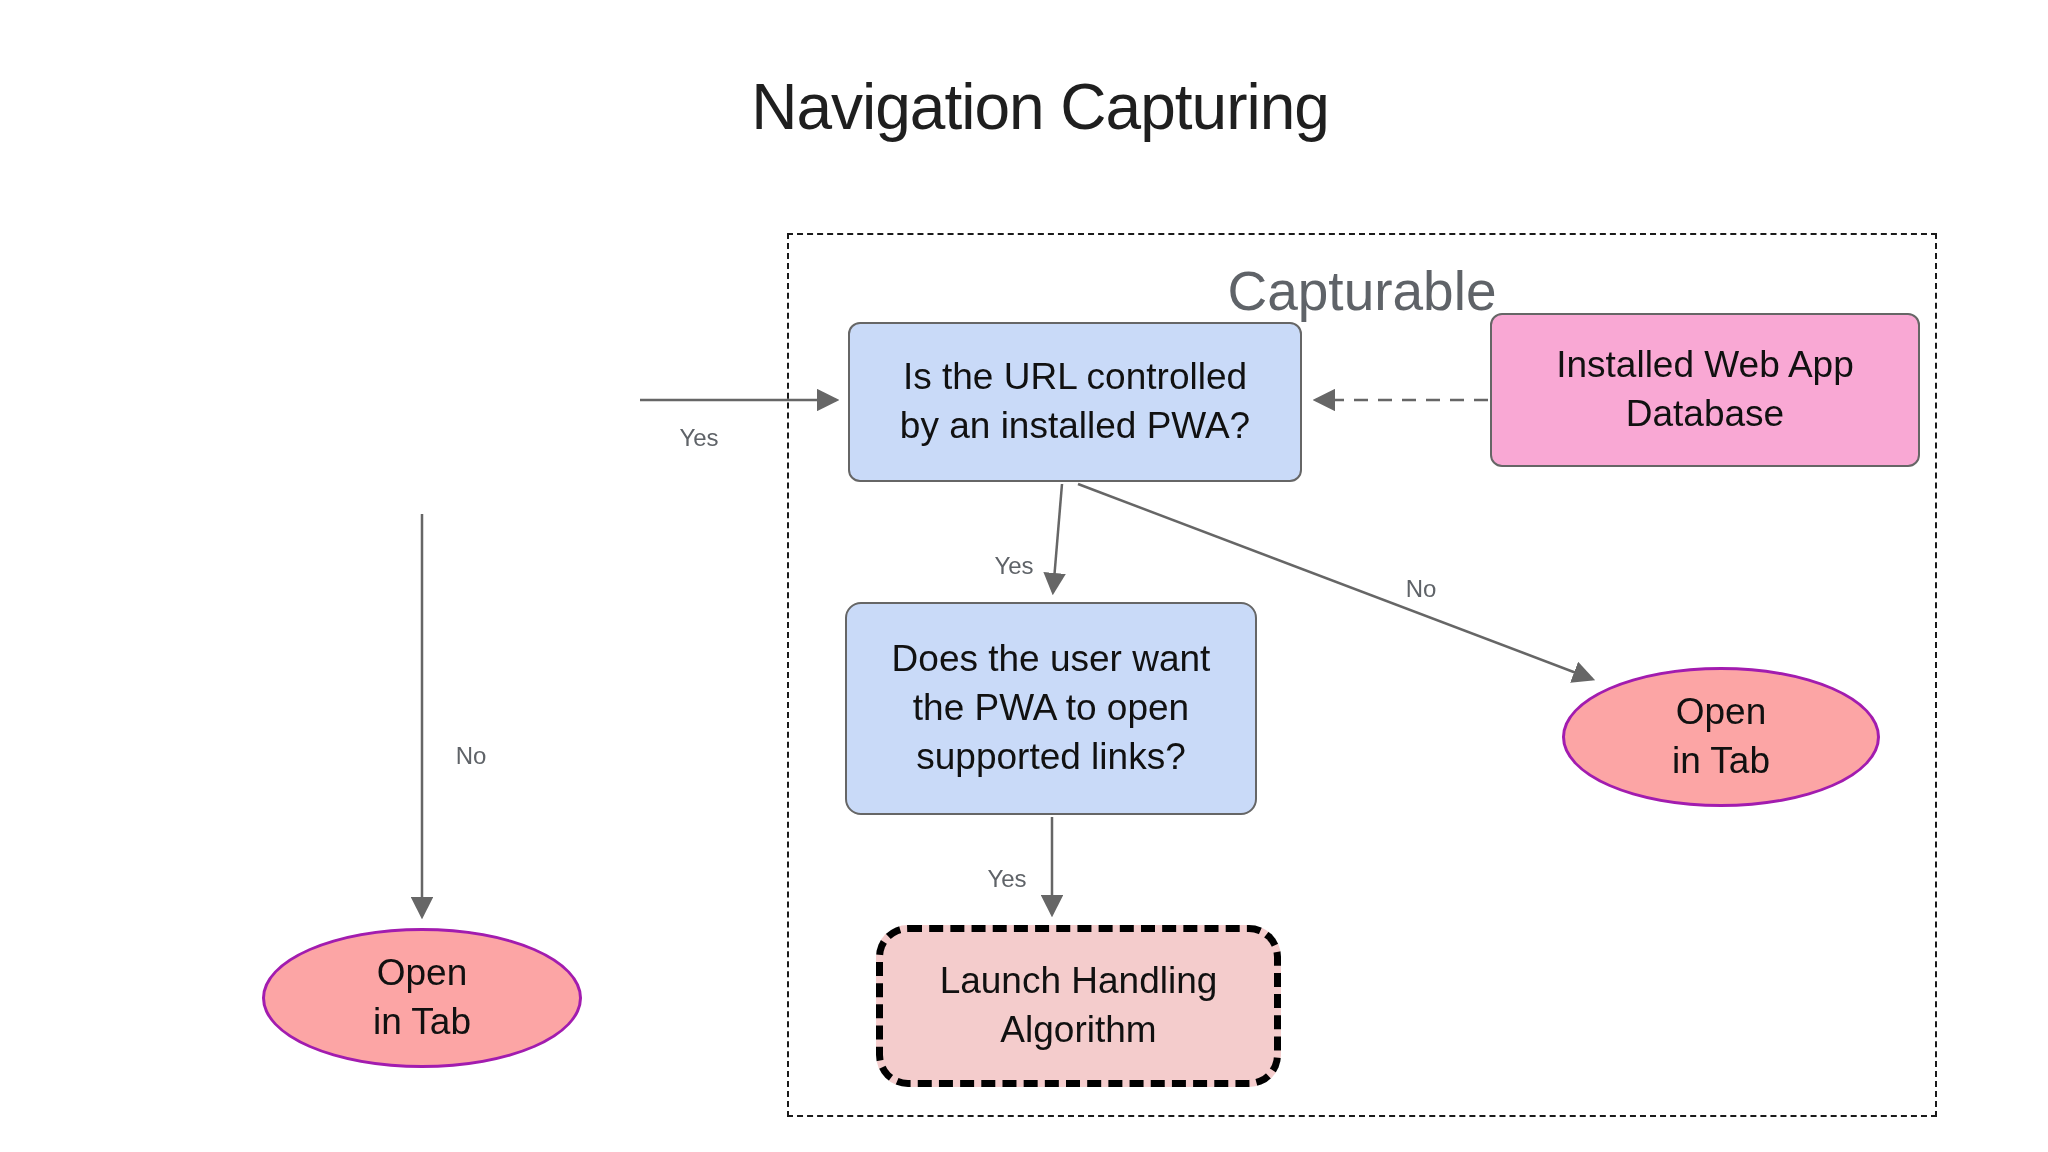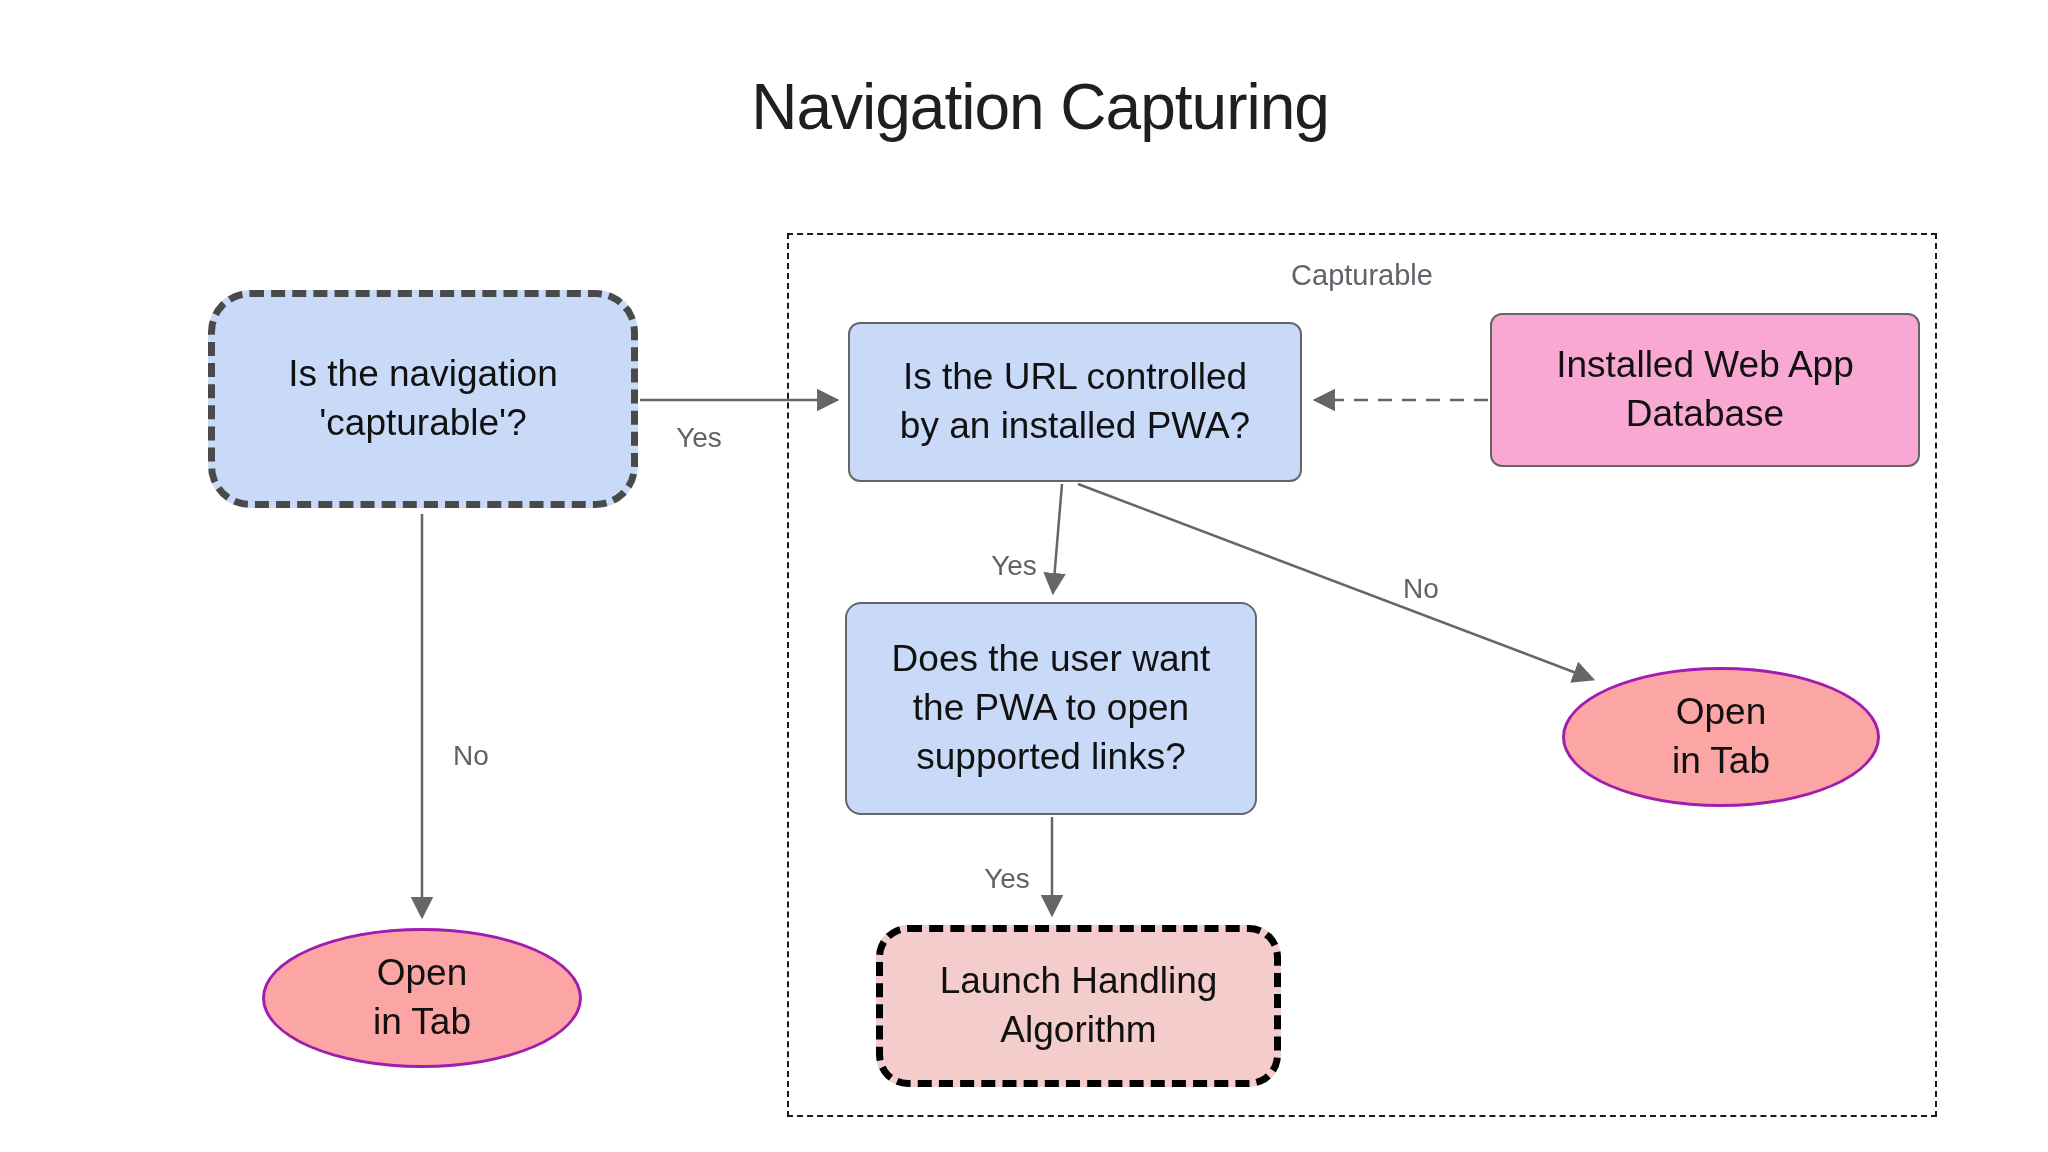--- a/index.html
+++ b/index.html
@@ -55,21 +55,21 @@
     position: absolute;
     left: 787px; top: 233px; width: 1150px; height: 884px;
     border: 2.5px dashed #1a1a1a;
     box-sizing: border-box;
     z-index: 1;
   }
   #capturable-container-label {
     position: absolute;
     left: 0; top: 24px; width: 100%;
     text-align: center;
-    font-size: 29px;
+    font-size: 55px;
     color: #5f6368;
   }
 
   #url-question { left: 848px; top: 322px; width: 454px; height: 160px; }
   #database { left: 1490px; top: 313px; width: 430px; height: 154px; background: #f9a8d4; }
   #user-want-question { left: 845px; top: 602px; width: 412px; height: 213px; border-radius: 16px; }
 
   #launch-handling {
     left: 848px; top: 925px; width: 405px; height: 162px;
     background: #f4cccc;
@@ -82,21 +82,21 @@
     background: #fca5a5;
     border: 3px solid #a21caf;
     border-radius: 50%;
   }
   #open-in-tab-left  { left: 262px;  top: 928px; width: 320px; height: 140px; }
   #open-in-tab-right { left: 1562px; top: 667px; width: 318px; height: 140px; }
 
   .edge-label {
     position: absolute;
     transform: translate(-50%, -50%);
-    font-size: 28px;
+    font-size: 24px;
     color: #5f6368;
     z-index: 3;
     background: transparent;
   }
   #lbl-yes-capturable { left: 699px;  top: 438px; }
   #lbl-no-capturable  { left: 471px;  top: 756px; }
   #lbl-yes-pwa        { left: 1014px; top: 566px; }
   #lbl-no-pwa         { left: 1421px; top: 589px; }
   #lbl-yes-supported  { left: 1007px; top: 879px; }
 </style>
@@ -118,22 +118,20 @@
     <line class="edge" x1="1062" y1="484" x2="1053" y2="592" marker-end="url(#arrow)"></line>
     <line class="edge" x1="1078" y1="484" x2="1592" y2="679" marker-end="url(#arrow)"></line>
     <line class="edge" x1="1052" y1="817" x2="1052" y2="914" marker-end="url(#arrow)"></line>
     <line class="edge dashed" x1="1488" y1="400" x2="1316" y2="400" marker-end="url(#arrow)"></line>
   </svg>
 
   <div id="capturable-container">
     <div id="capturable-container-label">Capturable</div>
   </div>
 
-  <div class="node" id="capturable-question">Is the navigation
-'capturable'?</div>
 
   <div class="node q-fill solid-border" id="url-question">Is the URL controlled
 by an installed PWA?</div>
 
   <div class="node solid-border" id="database">Installed Web App
 Database</div>
 
   <div class="node q-fill solid-border" id="user-want-question">Does the user want
 the PWA to open
 supported links?</div>

